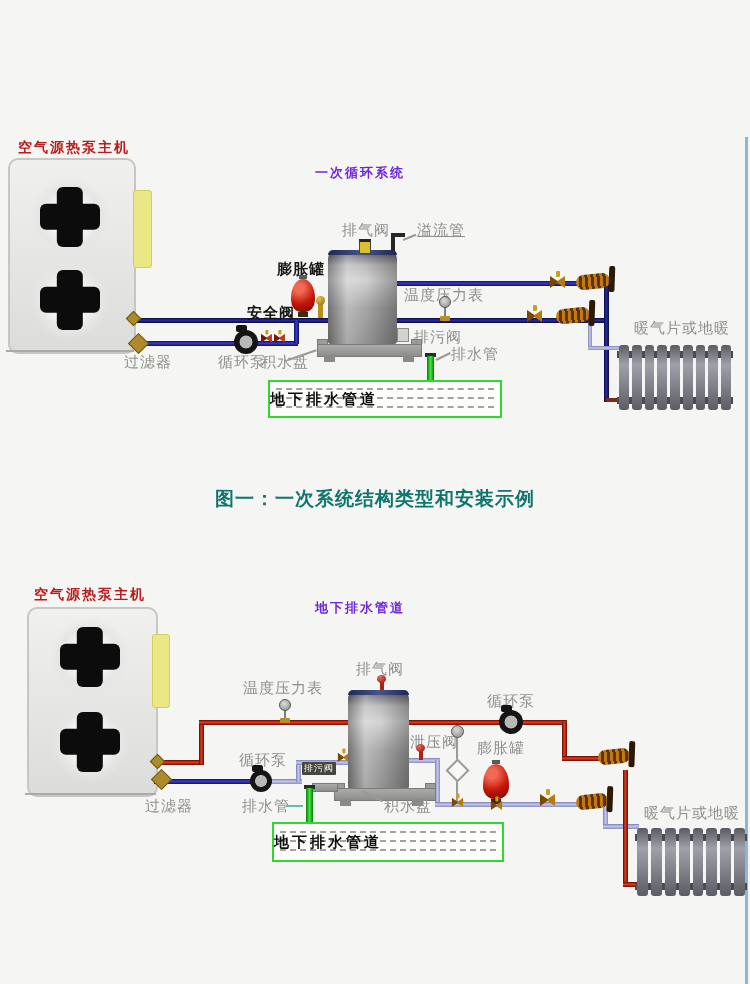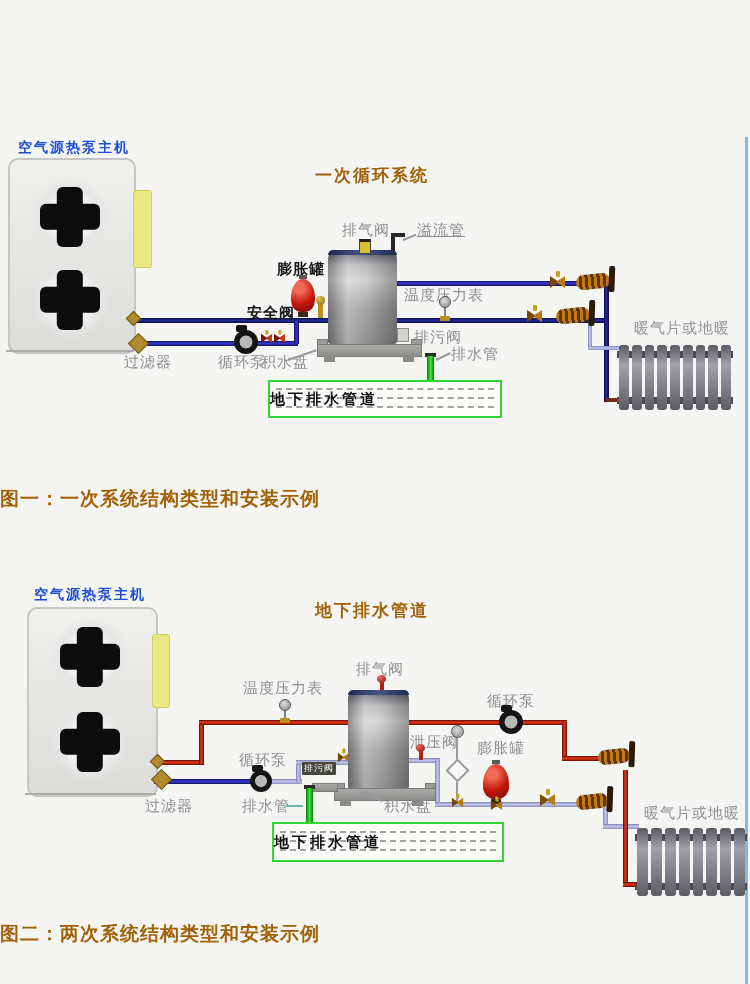--- a/index.html
+++ b/index.html
@@ -4,23 +4,23 @@
 <style>
   html,body{margin:0;padding:0;background:#e9e9e7;font-family:"Liberation Sans",sans-serif;}
   .page{position:relative;width:750px;height:984px;margin:0 auto;background:#f5f5f3;overflow:hidden;}
   .a{position:absolute;}
   .title{position:absolute;top:22px;left:0;width:100%;text-align:center;margin:0;
          font-size:54px;font-weight:bold;color:#1c2a66;letter-spacing:2px;
          font-family:"Liberation Sans",sans-serif;}
   .lblg{position:absolute;color:#8f8f8f;font-size:15px;letter-spacing:1px;white-space:nowrap;
         font-family:"Liberation Serif",serif;}
   .lblb{position:absolute;color:#141414;font-size:15px;font-weight:bold;letter-spacing:1px;white-space:nowrap;}
-  .syslbl{position:absolute;color:#a16207;font-size:17px;font-weight:bold;letter-spacing:2px;white-space:nowrap;}
-  .hplbl{position:absolute;color:#1d4ed8;font-size:14px;font-weight:bold;letter-spacing:2px;white-space:nowrap;}
-  .cap{position:absolute;left:0;width:100%;text-align:left;color:#a16207;font-size:19px;
+  .syslbl{position:absolute;color:#6d28d9;font-size:13px;font-weight:bold;letter-spacing:2px;white-space:nowrap;}
+  .hplbl{position:absolute;color:#b91c1c;font-size:14px;font-weight:bold;letter-spacing:2px;white-space:nowrap;}
+  .cap{position:absolute;left:0;width:100%;text-align:center;color:#0f766e;font-size:19px;
        font-weight:600;letter-spacing:1px;}
   
   .hp{position:absolute;background:linear-gradient(180deg,#f0f0ee,#dcdcda);
       border:2px solid #c6c6c4;border-radius:10px;}
   .glow{position:absolute;border-radius:50%;
         background:radial-gradient(circle,#ffffff 20%,#e6e6e4 55%,rgba(235,235,233,0) 72%);}
   .cross{position:absolute;}
   .cross i{position:absolute;background:#0c0c0c;border-radius:6px;}
   .cross .v{left:50%;top:0;width:44%;height:100%;transform:translateX(-50%);}
   .cross .h{top:50%;left:0;height:44%;width:100%;transform:translateY(-50%);}
@@ -294,16 +294,15 @@
       <i></i>
         <i></i>
         <i></i>
         <i></i>
         <i></i>
         <i></i>
         <i></i>
         <i></i>
     </div>
 
-    <div class="cap" style="top:921px;">图二：两次系统结构类型和安装示例</div>
   </section>
 
 </div>
 
 </body></html>

